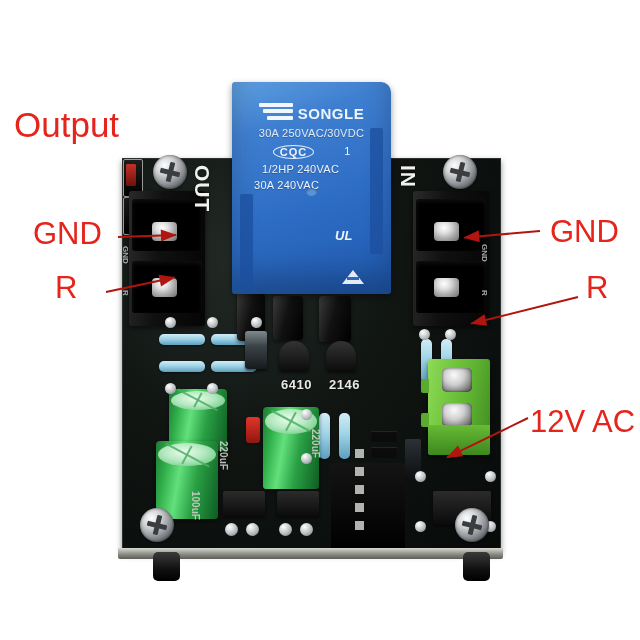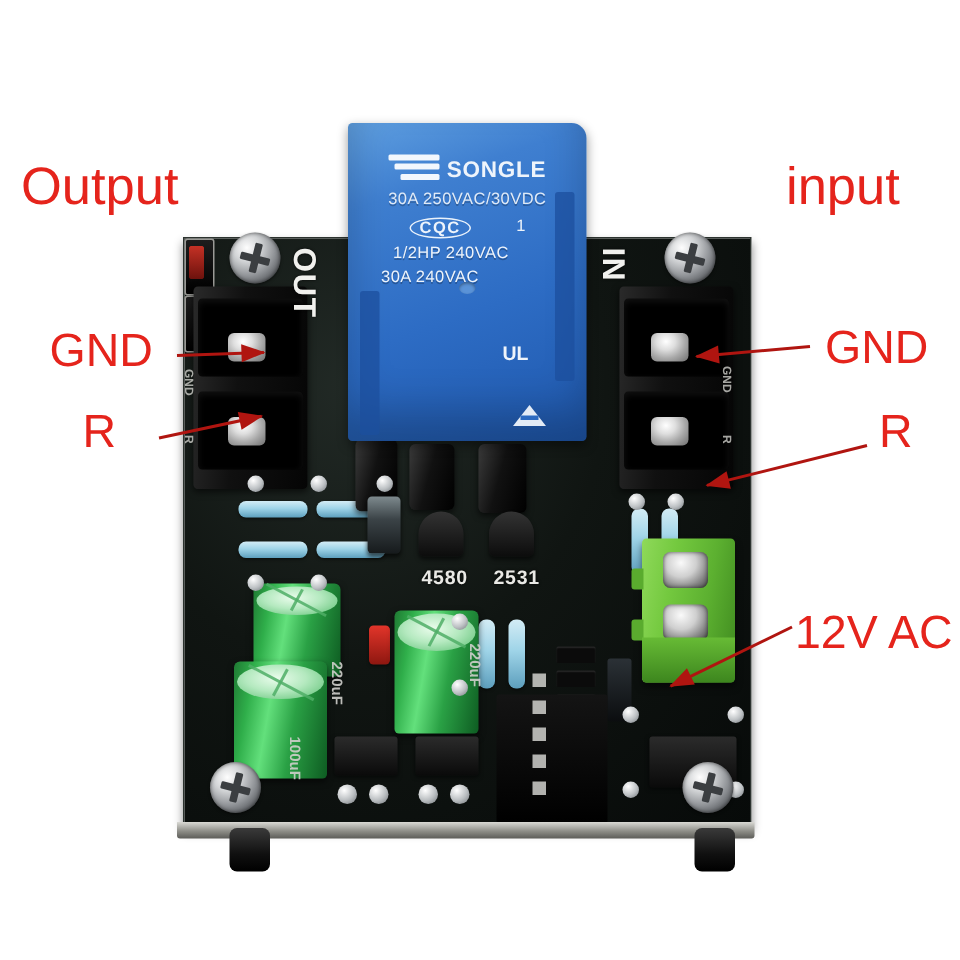--- a/index.html
+++ b/index.html
@@ -102,21 +102,21 @@
   #relay-certrow{display:flex;align-items:flex-start;justify-content:center;gap:30px;margin-top:6px;}
   #cqc-mark{
     font-size:11px;font-weight:700;border:1.4px solid #eaf2fb;
     border-radius:50%/50%;padding:0 6px;letter-spacing:1px;
   }
   #relay-pin1{font-size:11px;}
   #relay-dot{position:absolute;left:74px;top:106px;width:11px;height:8px;border-radius:50%;background:#5a93d8;box-shadow:inset 0 1px 2px rgba(0,0,0,.35);}
   #relay-rating2{font-size:11px;margin-top:7px;text-align:left;padding-left:14px;}
   #relay-rating3{font-size:11px;margin-top:4px;text-align:left;padding-left:22px;}
   #relay-rating4{font-size:11px;margin-top:4px;text-align:left;padding-left:14px;}
-  #ul-mark{position:absolute;left:103px;top:146px;font-size:13px;font-weight:700;}
+  #ul-mark{position:absolute;left:103px;top:146px;font-size:13px;font-weight:700;font-style:italic;}
   #tri-mark{position:absolute;left:110px;top:188px;width:0;height:0;border-left:11px solid transparent;border-right:11px solid transparent;border-bottom:14px solid #eef4fb;opacity:.95;}
   #tri-mark::after{content:"";position:absolute;left:-6px;top:7px;width:12px;height:3px;background:#2d6cc4;}
   .relay-tab{position:absolute;width:13px;background:#1c4f9e;opacity:.75;border-radius:2px;}
   #relay-tab-l{left:8px;top:112px;height:96px;}
   #relay-tab-r{left:138px;top:46px;height:126px;}
 
   
   .termblock{
     position:absolute;width:76px;height:135px;
     background:linear-gradient(95deg,#2a2a2a,#101010 40%,#050505);
@@ -318,22 +318,22 @@
     <div class="resistor" id="res6" style="left:318px;top:180px;"></div>
     <div class="resistor" id="res7" style="left:196px;top:254px;"></div>
     <div class="resistor" id="res8" style="left:216px;top:254px;"></div>
 
     <div class="blackcap" id="bcap-1" style="left:114px;top:134px;"></div>
     <div class="blackcap" id="bcap-2" style="left:150px;top:137px;"></div>
     <div class="blackcap" id="bcap-3" style="left:196px;top:137px;"></div>
     <div id="bridge" style="left:122px;top:172px;"></div>
     <div class="to92" id="q1" style="left:156px;top:182px;"></div>
     <div class="to92" id="q2" style="left:203px;top:182px;"></div>
-    <div class="silk-comp" id="silk-8050" style="left:158px;top:218px;">4580</div>
-    <div class="silk-comp" id="silk-1815" style="left:206px;top:218px;">2531</div>
+    <div class="silk-comp" id="silk-8050" style="left:158px;top:218px;">6410</div>
+    <div class="silk-comp" id="silk-1815" style="left:206px;top:218px;">2146</div>
 
     <div class="diode" id="d-red-1" style="left:123px;top:258px;"></div>
     <div id="d-box-1" style="left:248px;top:198px;">
         <div class="inner"></div>
       </div>
     <div id="d-box-2" style="left:274px;top:198px;">
         <div class="inner"></div>
       </div>
 
     <div class="ecap green" id="cap-a" style="left:46px;top:230px;">
@@ -438,21 +438,20 @@
       </div>
       <div id="relay-dot"></div>
       <div class="relay-line" id="relay-rating3">1/2HP 240VAC</div>
       <div class="relay-line" id="relay-rating4">30A 240VAC</div>
       <div id="ul-mark">UL</div>
       <div id="tri-mark"></div>
     </div>
   </div>
 
   <div class="anno" id="anno-output">Output</div>
-  <div class="anno" id="anno-input">input</div>
   <div class="anno" id="anno-gnd-left">GND</div>
   <div class="anno" id="anno-r-left">R</div>
   <div class="anno" id="anno-gnd-right">GND</div>
   <div class="anno" id="anno-r-right">R</div>
   <div class="anno" id="anno-12vac">12V AC</div>
 
   <div class="arrow" style="left:118px;top:237px;width:58px;transform:rotate(-2deg);">
     <div class="shaft"></div>
       <div class="head"></div>
   </div>

